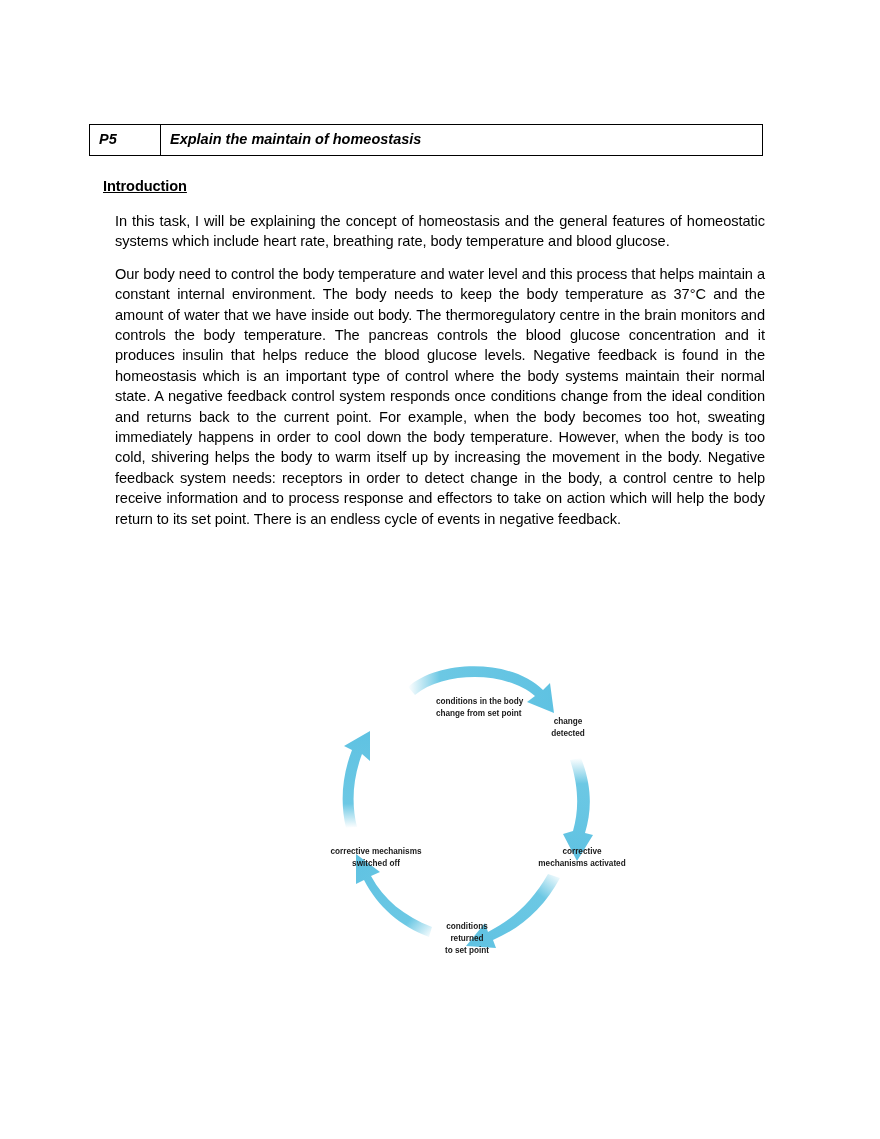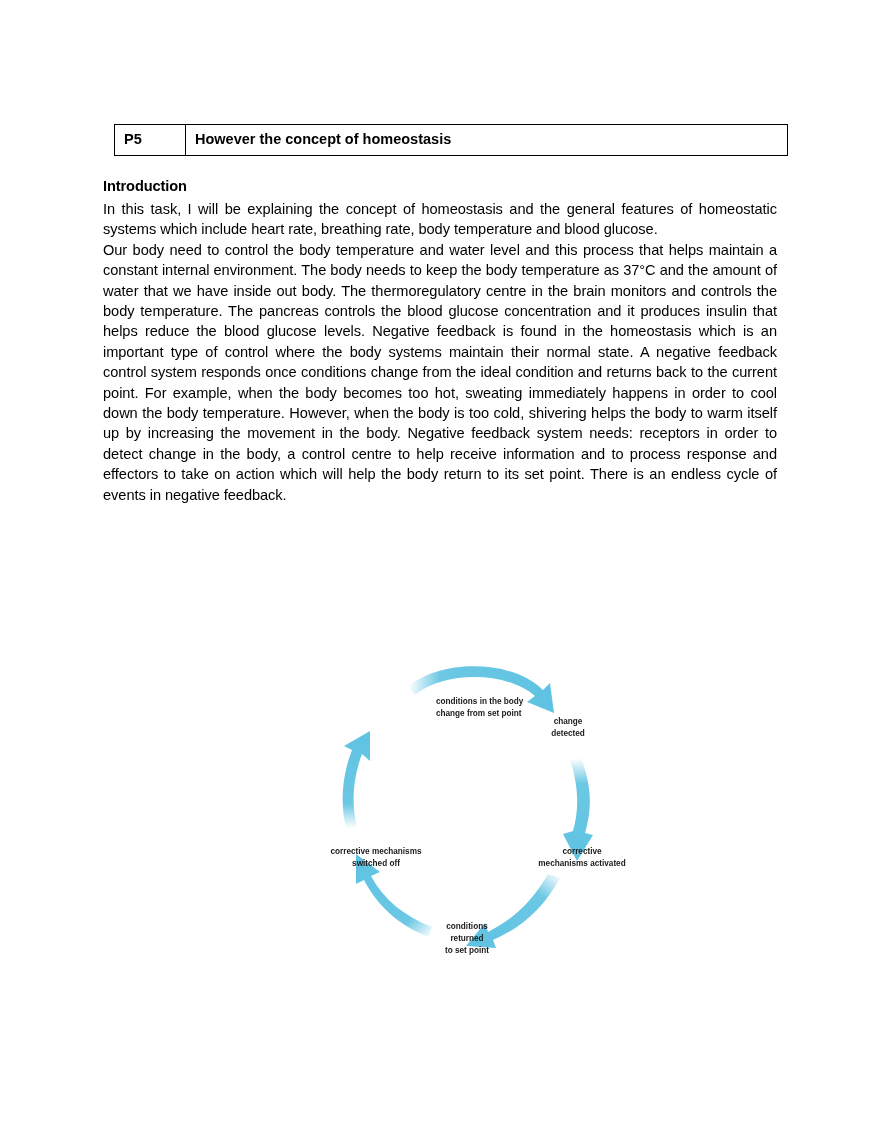--- a/index.html
+++ b/index.html
@@ -20,25 +20,26 @@
     position: absolute;
     left: 0; top: 0;
     width: 880px;
     height: 1139px;
     background: #ffffff;
   }
 
   
   .criteria-table {
     position: absolute;
-    left: 114px;
+    left: 89px;
     top: 124px;
     width: 674px;
     border-collapse: collapse;
     table-layout: fixed;
+    font-style: italic;
   }
   .criteria-table td {
     border: 1.3px solid #000000;
     padding: 6px 9px 7px 9px;
     font-size: 14.5px;
     font-weight: bold;
     line-height: 1.2;
     vertical-align: middle;
     color: #000;
   }
@@ -46,37 +47,38 @@
     width: 52px;
   }
 
   
   .section-heading {
     position: absolute;
     left: 103px;
     top: 178px;
     font-size: 14.6px;
     font-weight: bold;
+    text-decoration: underline;
     letter-spacing: -0.1px;
   }
 
   
   .body-copy {
     position: absolute;
     left: 103px;
     top: 199px;
     width: 674px;
     font-size: 14.6px;
     line-height: 20.4px;
     text-align: justify;
     text-justify: inter-word;
     letter-spacing: -0.05px;
   }
   .body-copy p {
-    margin: 0;
+    margin: 12px;
   }
 
   
   .cycle-figure {
     position: absolute;
     left: 280px;
     top: 640px;
     width: 380px;
     height: 330px;
   }
@@ -94,21 +96,21 @@
 </style>
 </head>
 <body>
 
 <div class="page">
 
   <table class="criteria-table">
     <tbody>
         <tr>
       <td class="code-cell">P5</td>
-      <td class="task-cell">However the concept of homeostasis</td>
+      <td class="task-cell">Explain the maintain of homeostasis</td>
     </tr>
   </tbody>
     </table>
 
   <div class="section-heading">Introduction</div>
 
   <div class="body-copy">
     <p>In this task, I will be explaining the concept of homeostasis and the general features of homeostatic systems which include heart rate, breathing rate, body temperature and blood glucose.</p>
     <p>Our body need to control the body temperature and water level and this process that helps maintain a constant internal environment. The body needs to keep the body temperature as 37°C and the amount of water that we have inside out body. The thermoregulatory centre in the brain monitors and controls the body temperature. The pancreas controls the blood glucose concentration and it produces insulin that helps reduce the blood glucose levels. Negative feedback is found in the homeostasis which is an important type of control where the body systems maintain their normal state. A negative feedback control system responds once conditions change from the ideal condition and returns back to the current point. For example, when the body becomes too hot, sweating immediately happens in order to cool down the body temperature. However, when the body is too cold, shivering helps the body to warm itself up by increasing the movement in the body. Negative feedback system needs: receptors in order to detect change in the body, a control centre to help receive information and to process response and effectors to take on action which will help the body return to its set point. There is an endless cycle of events in negative feedback.</p>
   </div>

